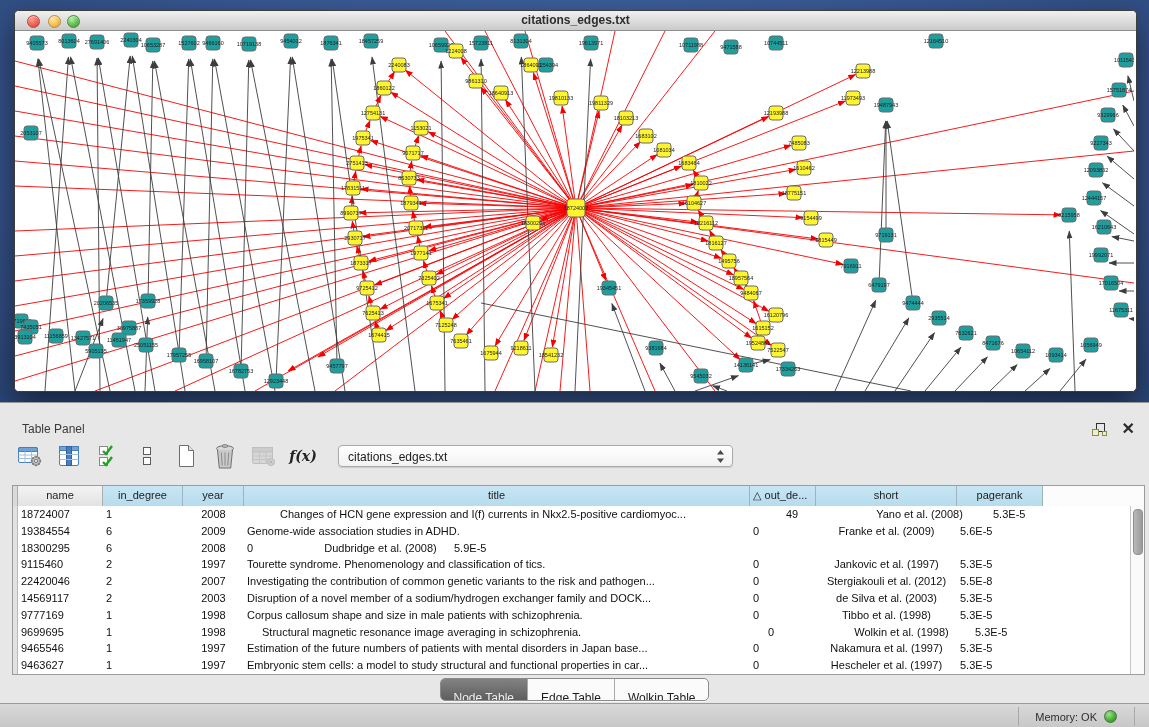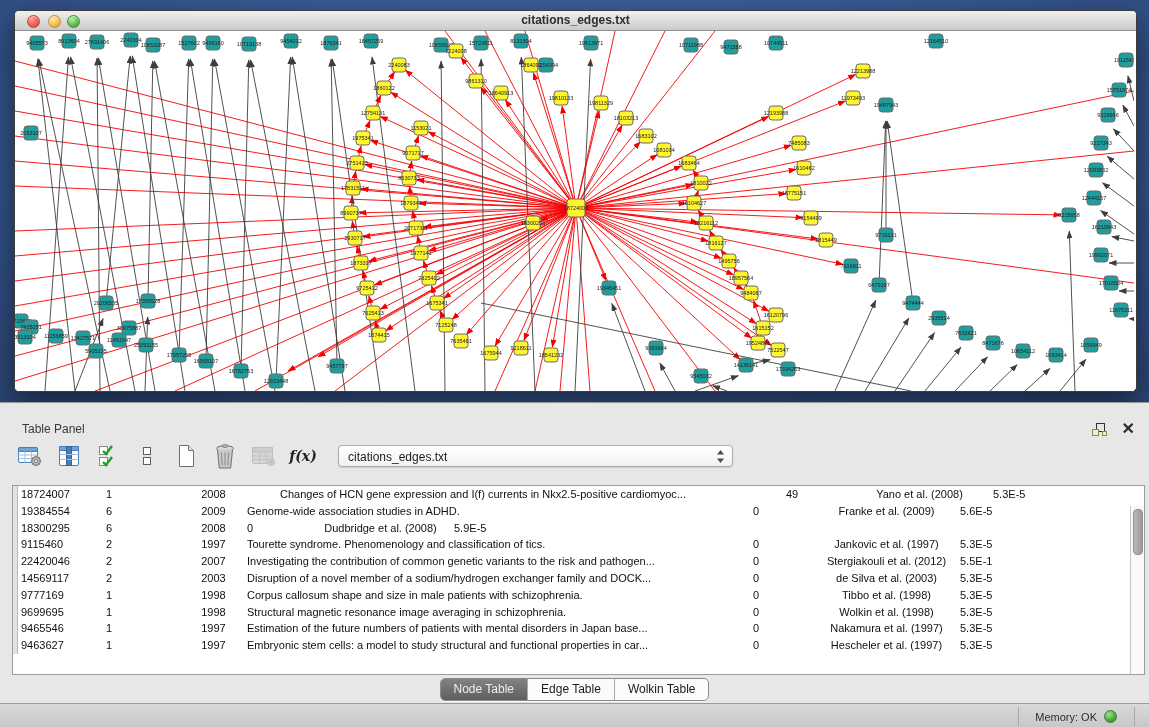--- a/index.html
+++ b/index.html
@@ -51,21 +51,21 @@
          overflow:hidden;white-space:nowrap;flex:none;padding:0 3px;}
   .tcell.gutter{background:#E2E2E2;border-right:1px solid #B9B9B9;padding:0;}
   .tcell.c{text-align:center;}
   .vscroll{position:absolute;right:0;top:20px;bottom:0;width:13px;background:#FAFAFA;border-left:1px solid #C6C6C6;}
   .vthumb{position:absolute;left:2px;top:3px;width:8px;height:44px;border-radius:4px;
           background:linear-gradient(90deg,#B9B9B9,#9A9A9A);border:1px solid #8F8F8F;}
   
   .tabsrow{position:absolute;left:0;top:272px;width:100%;height:28px;display:flex;align-items:center;justify-content:center;}
   .seg{display:inline-flex;height:21px;border:1px solid #8a8a8a;border-radius:5px;overflow:hidden;
        background:#FBFBFB;box-shadow:0 1px 0 rgba(255,255,255,.7);}
-  .seg .sbtn{padding:0 13px;font-size:12px;line-height:21px;color:#1b1b1b;border-left:1px solid #A9A9A9;}
+  .seg .sbtn{padding:9px 13px;font-size:12px;line-height:21px;color:#1b1b1b;border-left:1px solid #A9A9A9;}
   .seg .sbtn:first-child{border-left:none;}
   .seg .sbtn.active{background:linear-gradient(#828282,#5E5E5E);color:#EFEFEF;}
   
   .statusbar{position:absolute;left:0;top:300px;width:100%;height:25px;
              background:linear-gradient(#D9D9D9,#C6C6C6);border-top:1px solid #9a9a9a;}
   .statusbar .divider{position:absolute;top:3px;bottom:3px;width:1px;background:#A8A8A8;}
   .mem{position:absolute;right:32px;top:0;height:25px;display:flex;align-items:center;gap:7px;}
   .memlabel{font-size:11px;color:#2e2e2e;}
   .memdot{width:13px;height:13px;border-radius:50%;border:1px solid #4e6e4a;box-sizing:border-box;}
 </style>
@@ -830,20 +830,31 @@
       <div class="combo">
         <span>citations_edges.txt</span>
         <svg class="arr" width="9" height="15" viewBox="0 0 9 15">
           <path d="M4.5 1L8 5.5H1z" fill="#4a4a4a"></path>
           <path d="M1 9.5h7L4.5 14z" fill="#4a4a4a"></path>
         </svg>
       </div>
     </div>
 
     <div class="tablewrap">
+      <div class="thead" id="thead">
+          <div class="hcell gutter" style="width: 5px;"></div>
+          <div class="hcell gray" style="width: 85px;">name</div>
+          <div class="hcell blue" style="width: 80px;">in_degree</div>
+          <div class="hcell blue" style="width: 61px;">year</div>
+          <div class="hcell blue" style="width: 506px;">title</div>
+          <div class="hcell blue left" style="width: 66px;">△ out_de...</div>
+          <div class="hcell blue" style="width: 141px;">short</div>
+          <div class="hcell blue" style="width: 86px;">pagerank</div>
+          <div class="hcell filler"></div>
+        </div>
       <div class="tbody" id="tbody">
           <div class="trow">
             <div class="tcell gutter" style="width: 5px;"></div>
             <div class="tcell" style="width: 85px;">18724007</div>
             <div class="tcell" style="width: 80px;">1</div>
             <div class="tcell c" style="width: 61px;">2008</div>
             <div class="tcell" style="width: 506px; margin-left: 33px;">Changes of HCN gene expression and I(f) currents in Nkx2.5-positive cardiomyoc...</div>
             <div class="tcell" style="width: 66px;">49</div>
             <div class="tcell c" style="width: 141px;">Yano et al. (2008)</div>
             <div class="tcell" style="width: 86px;">5.3E-5</div>
@@ -882,21 +893,21 @@
             <div class="tcell" style="flex: 1 1 auto;"></div>
           </div>
           <div class="trow">
             <div class="tcell gutter" style="width: 5px;"></div>
             <div class="tcell" style="width: 85px;">22420046</div>
             <div class="tcell" style="width: 80px;">2</div>
             <div class="tcell c" style="width: 61px;">2007</div>
             <div class="tcell" style="width: 506px;">Investigating the contribution of common genetic variants to the risk and pathogen...</div>
             <div class="tcell" style="width: 66px;">0</div>
             <div class="tcell c" style="width: 141px;">Stergiakouli et al. (2012)</div>
-            <div class="tcell" style="width: 86px;">5.5E-1</div>
+            <div class="tcell" style="width: 86px;">5.5E-8</div>
             <div class="tcell" style="flex: 1 1 auto;"></div>
           </div>
           <div class="trow">
             <div class="tcell gutter" style="width: 5px;"></div>
             <div class="tcell" style="width: 85px;">14569117</div>
             <div class="tcell" style="width: 80px;">2</div>
             <div class="tcell c" style="width: 61px;">2003</div>
             <div class="tcell" style="width: 506px;">Disruption of a novel member of a sodium/hydrogen exchanger family and DOCK...</div>
             <div class="tcell" style="width: 66px;">0</div>
             <div class="tcell c" style="width: 141px;">de Silva et al. (2003)</div>
@@ -912,21 +923,21 @@
             <div class="tcell" style="width: 66px;">0</div>
             <div class="tcell c" style="width: 141px;">Tibbo et al. (1998)</div>
             <div class="tcell" style="width: 86px;">5.3E-5</div>
             <div class="tcell" style="flex: 1 1 auto;"></div>
           </div>
           <div class="trow">
             <div class="tcell gutter" style="width: 5px;"></div>
             <div class="tcell" style="width: 85px;">9699695</div>
             <div class="tcell" style="width: 80px;">1</div>
             <div class="tcell c" style="width: 61px;">1998</div>
-            <div class="tcell" style="width: 506px;">Structural magnetic resonance image averaging in schizophrenia.</div>
+            <div class="tcell" style="width: 506px; margin-left: 15px;">Structural magnetic resonance image averaging in schizophrenia.</div>
             <div class="tcell" style="width: 66px;">0</div>
             <div class="tcell c" style="width: 141px;">Wolkin et al. (1998)</div>
             <div class="tcell" style="width: 86px;">5.3E-5</div>
             <div class="tcell" style="flex: 1 1 auto;"></div>
           </div>
           <div class="trow">
             <div class="tcell gutter" style="width: 5px;"></div>
             <div class="tcell" style="width: 85px;">9465546</div>
             <div class="tcell" style="width: 80px;">1</div>
             <div class="tcell c" style="width: 61px;">1997</div>

